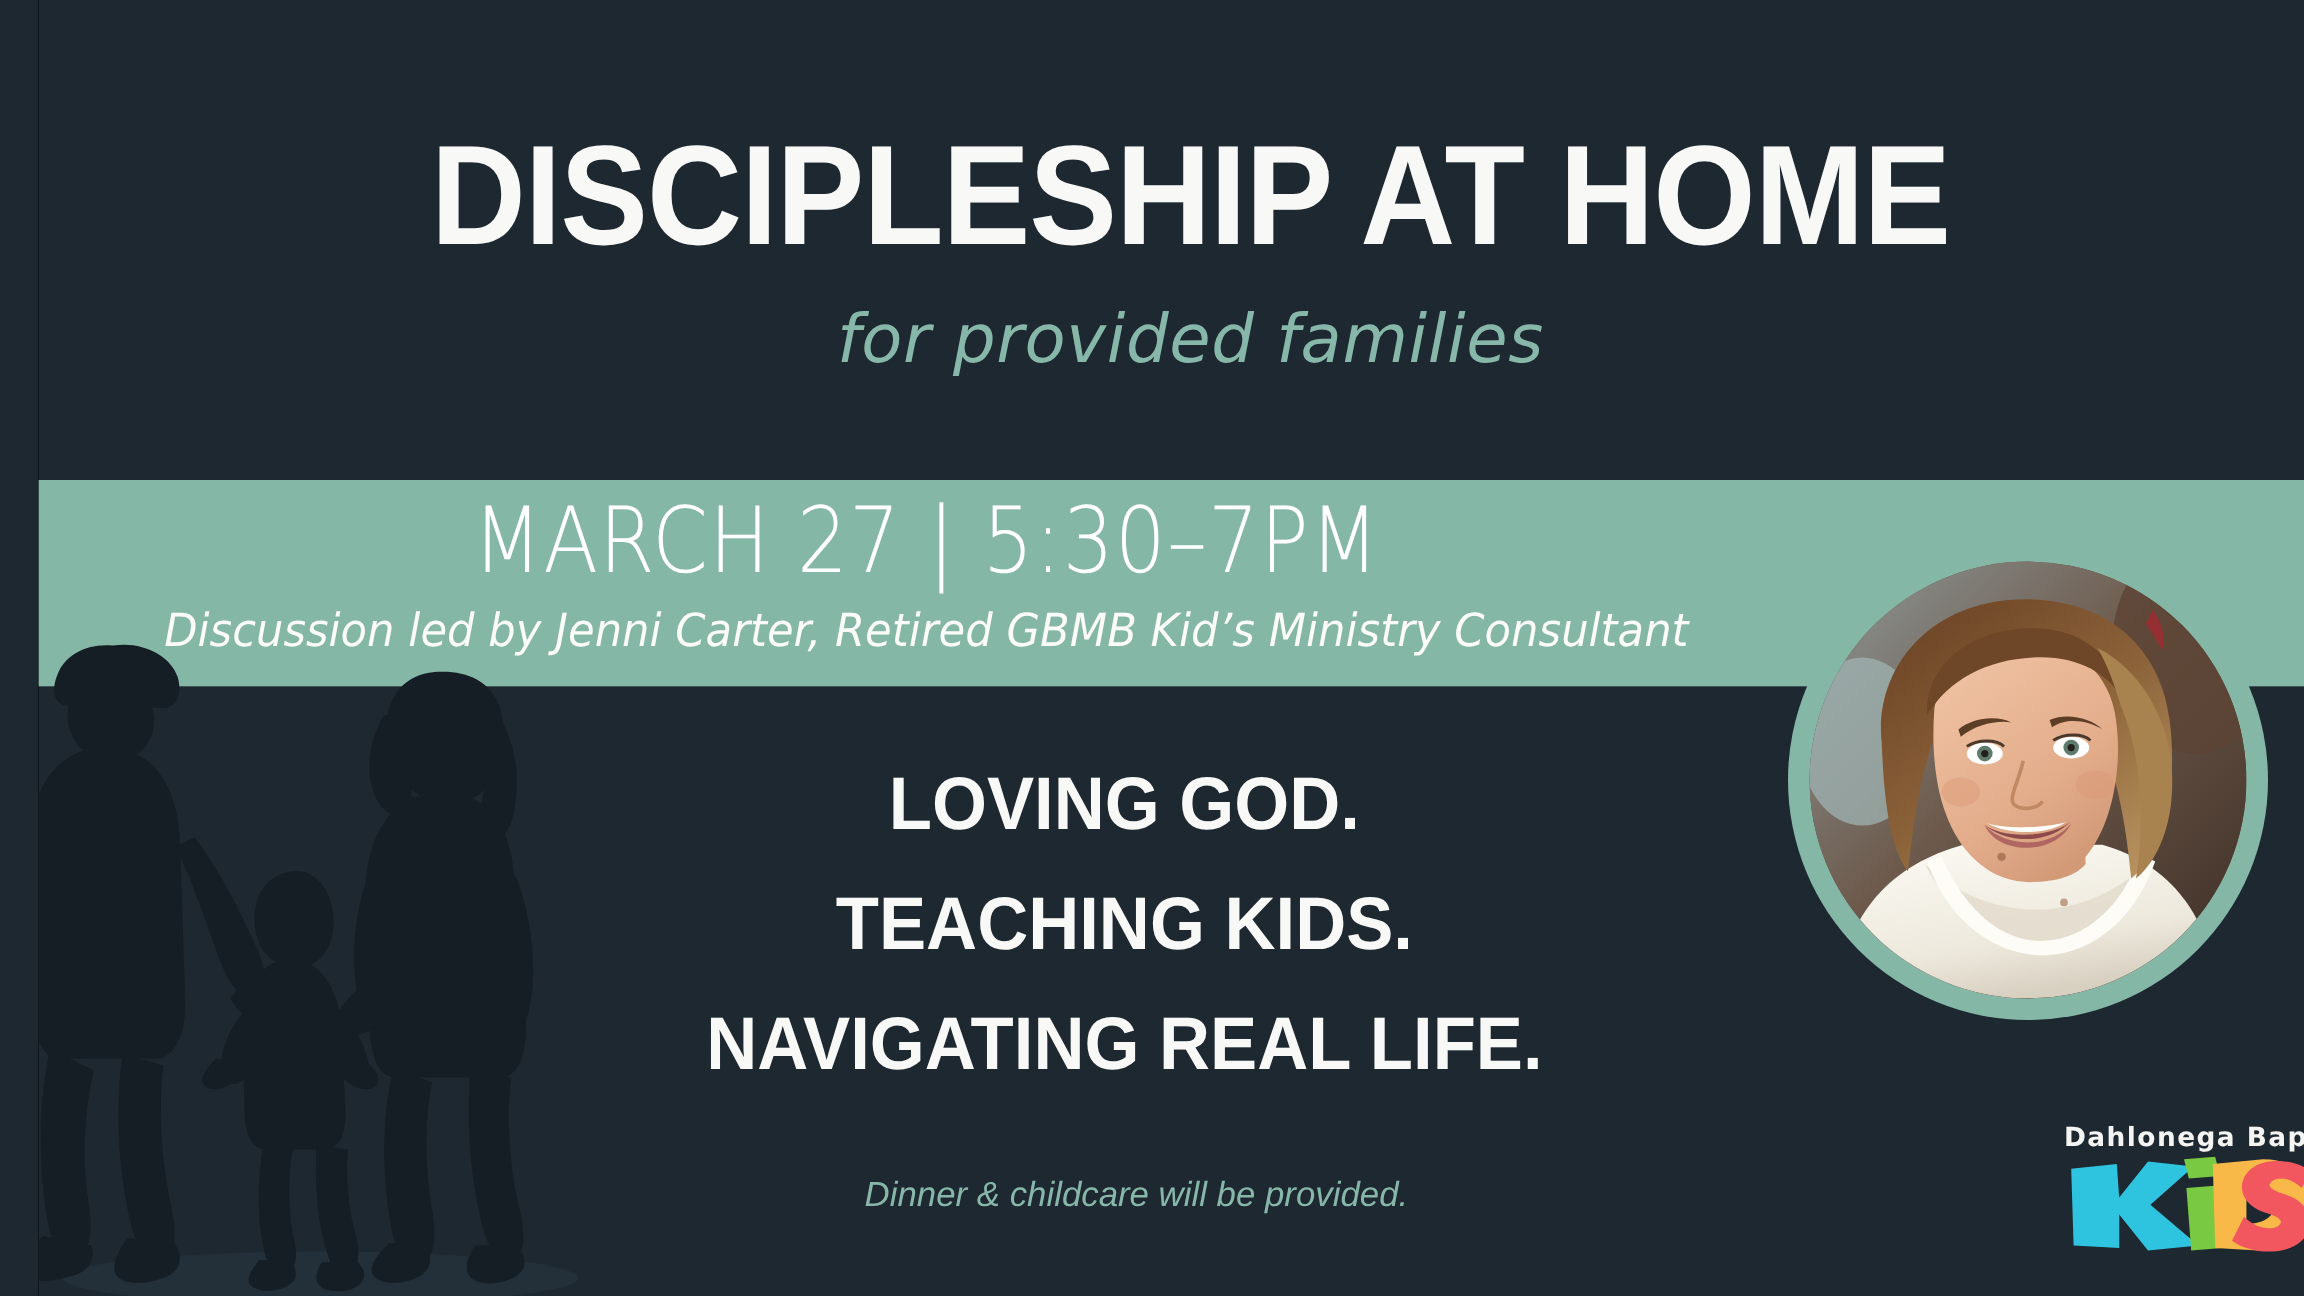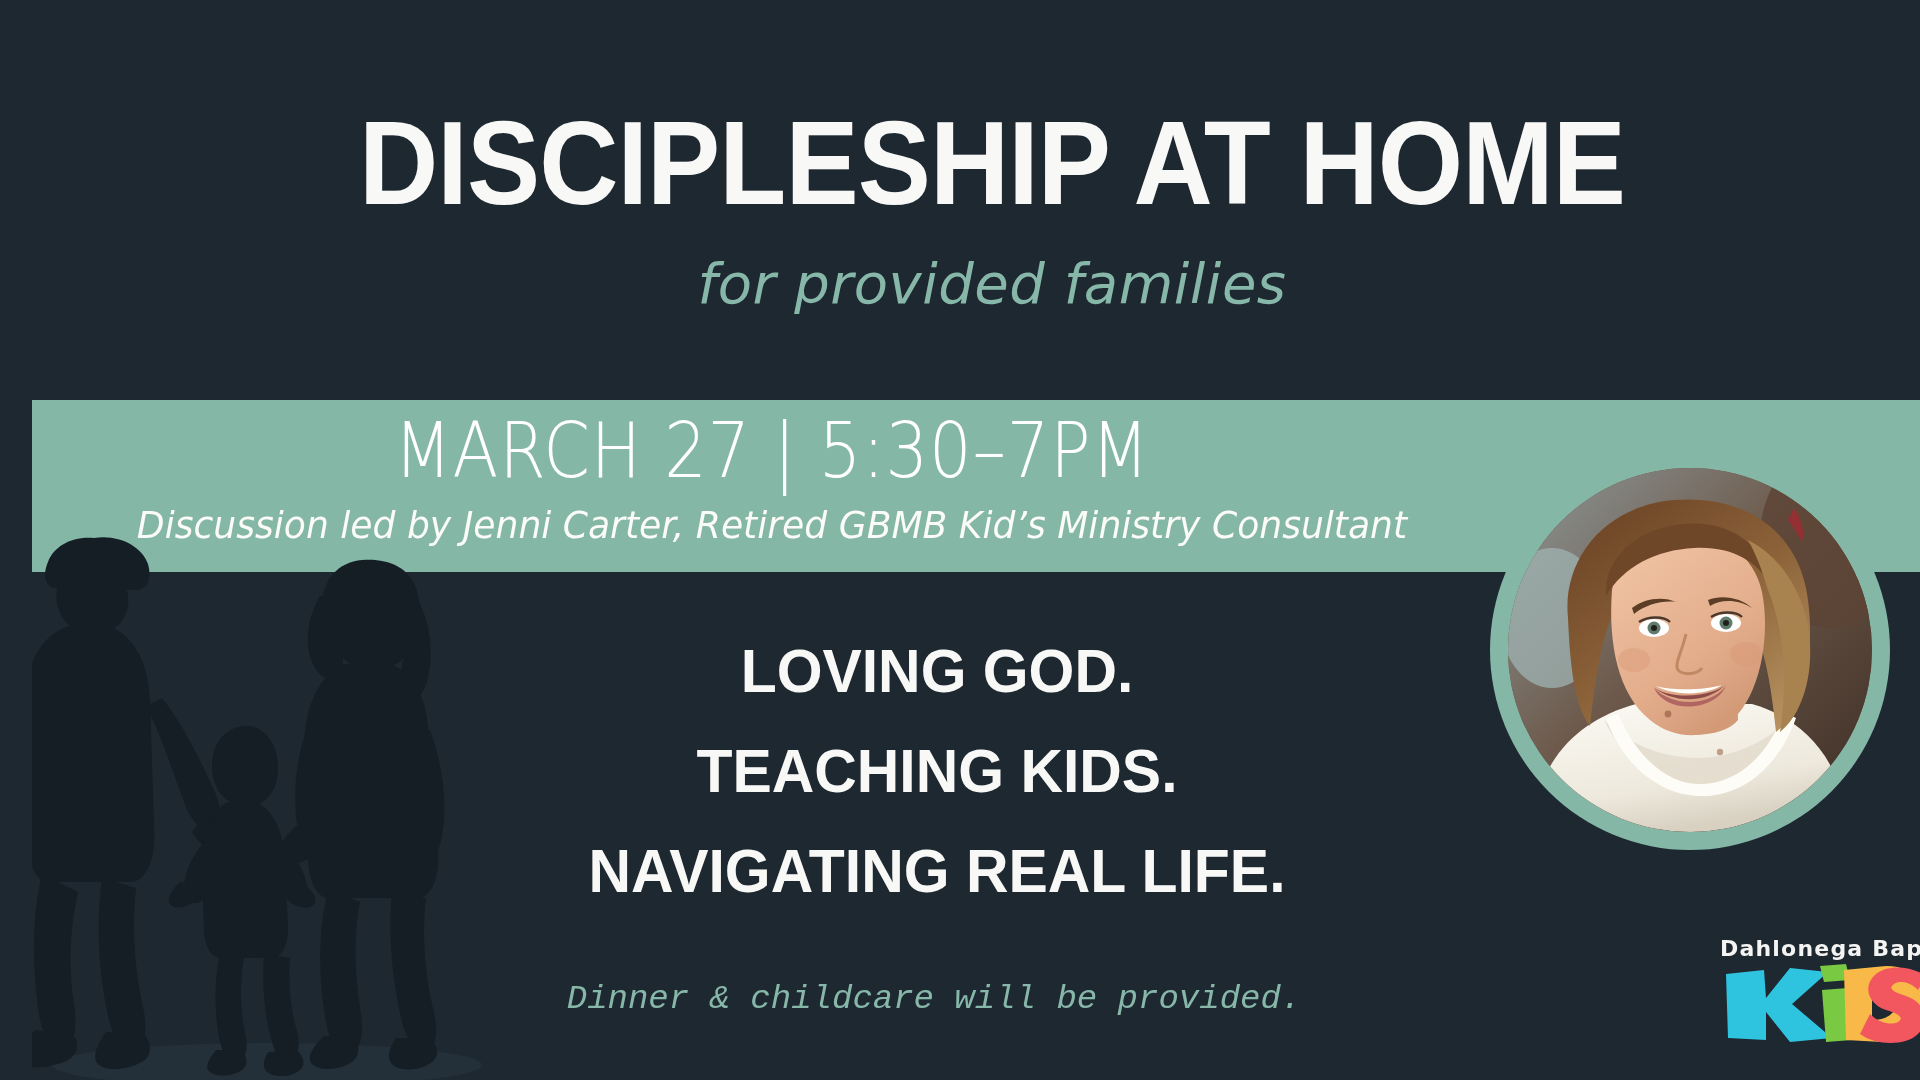--- a/index.html
+++ b/index.html
@@ -138,29 +138,29 @@
     transform: scaleX(0.95);
     transform-origin: center top;
     white-space: nowrap;
   }
   .tagline-1 { top: 640px; }
   .tagline-2 { top: 740px; }
   .tagline-3 { top: 840px; }
 
   .note {
     position: absolute;
-    left: 427px;
+    left: 440px;
     top: 982px;
     width: 950px;
     text-align: center;
     color: #87b7a9;
-    font-family: Liberation Mono, monospace;
+    font-family: Liberation Sans, sans-serif;
     font-style: italic;
     font-weight: 400;
-    font-size: 34px;
+    font-size: 29px;
     line-height: 1;
     white-space: nowrap;
   }
 
   
   .portrait {
     position: absolute;
     left: 1458px;
     top: 450px;
     width: 400px;

